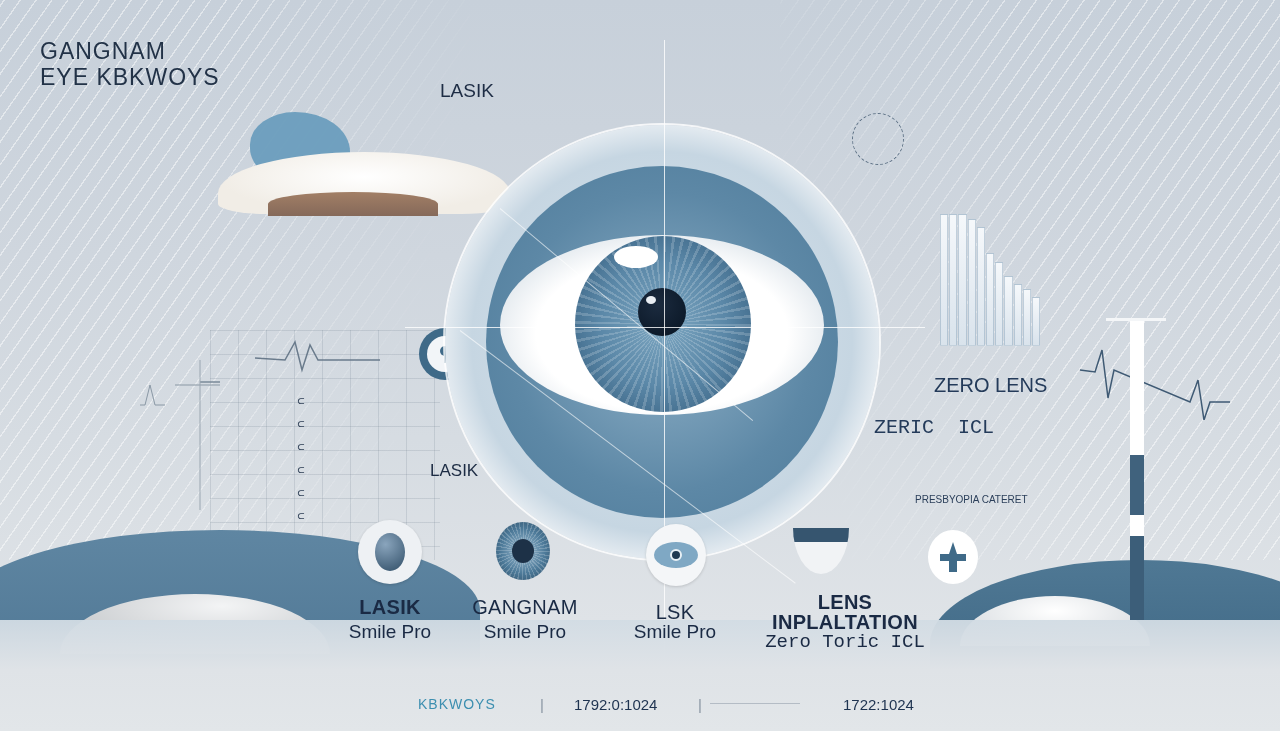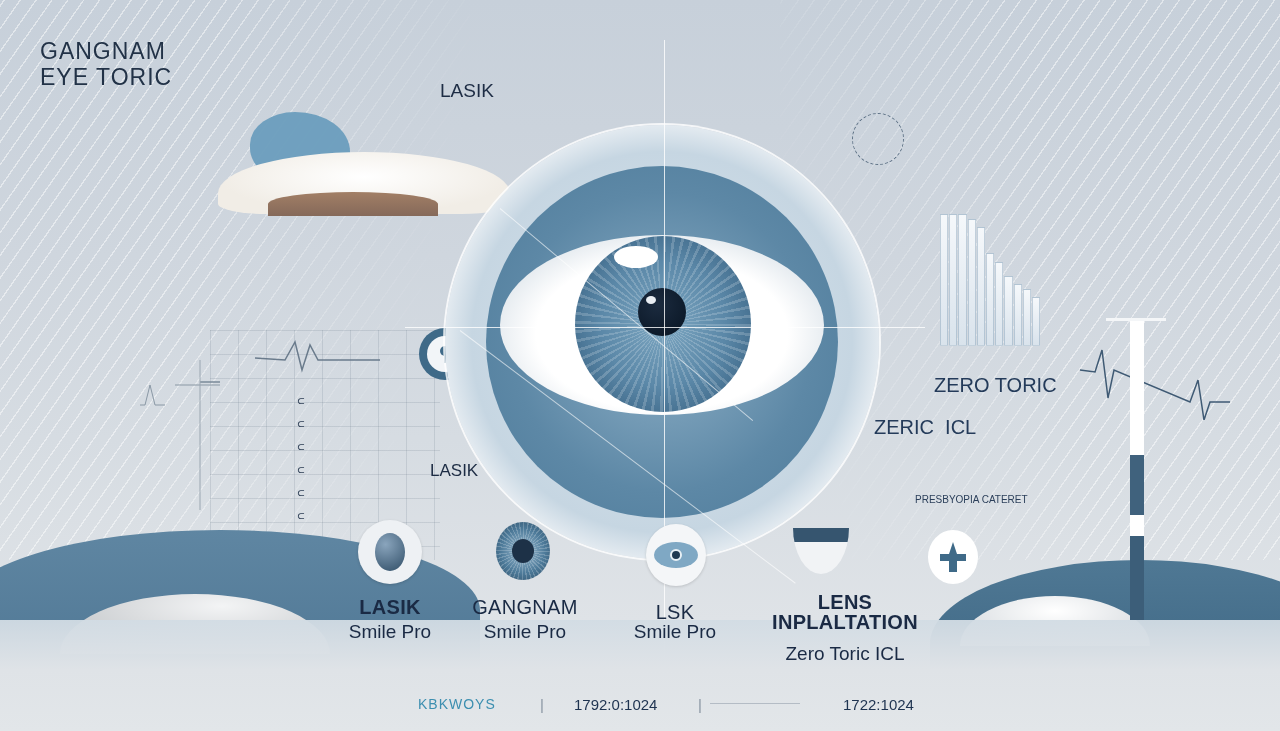--- a/index.html
+++ b/index.html
@@ -70,21 +70,21 @@
 </style>
 </head>
 <body>
 
 <div class="stage">
   <div class="hatch-left"></div>
   <div class="hatch-right"></div>
 
   <div class="abs brand-left">
     <div>GANGNAM</div>
-    <div>EYE TORIC</div>
+    <div>EYE KBKWOYS</div>
   </div>
   <div class="abs lbl lbl-mid" style="left:440px; top:80px;">LASIK</div>
 
   <div class="abs cloud-blue"></div>
   <div class="abs cloud-white"></div>
   <div class="abs cloud-earth"></div>
 
   <div class="abs grid-paper"></div>
   <svg class="abs" style="left:140px; top:330px;" width="300" height="230">
     <polyline points="115,28 145,30 155,12 162,40 170,15 178,30 240,30" fill="none" stroke="#6a7b8c" stroke-width="1.5"></polyline>
@@ -127,22 +127,22 @@
     <div class="bar" style="height:96%"></div>
     <div class="bar" style="height:90%"></div>
     <div class="bar" style="height:70%"></div>
     <div class="bar" style="height:63%"></div>
     <div class="bar" style="height:52%"></div>
     <div class="bar" style="height:46%"></div>
     <div class="bar" style="height:42%"></div>
     <div class="bar" style="height:36%"></div>
   </div>
 
-  <div class="abs lbl" style="left:934px; top:374px; font-size:20px; color:#243b5a;">ZERO TORIC</div>
-  <div class="abs lbl" style="left:874px; top:416px; font-size:20px; color:#243b5a; white-space:pre;">ZERIC  ICL</div>
+  <div class="abs lbl" style="left:934px; top:374px; font-size:20px; color:#243b5a;">ZERO LENS</div>
+  <div class="abs lbl" style="left:874px; top:416px; font-size:20px; color:#243b5a; white-space:pre;font-family:Liberation Mono, monospace;">ZERIC  ICL</div>
   <div class="abs lbl" style="left:915px; top:494px; font-size:10px; color:#2b3f5a;">PRESBYOPIA CATERET</div>
 
   <svg class="abs ecg">
     <polyline points="0,30 15,32 22,10 28,58 34,30 110,62 118,40 124,80 130,62 150,62" fill="none" stroke="#3f5a74" stroke-width="1.5"></polyline>
   </svg>
 
   <div class="abs hill-left"></div>
   <div class="abs hill-left-snow"></div>
   <div class="abs hill-right"></div>
   <div class="abs hill-right-snow"></div>
@@ -179,21 +179,21 @@
     <div class="proc-title" style="font-weight:normal;">GANGNAM</div>
     <div class="proc-sub">Smile Pro</div>
   </div>
   <div class="proc-item" style="left:610px; top:602px; width:130px;">
     <div class="proc-title" style="font-weight:normal;">LSK</div>
     <div class="proc-sub" style="margin-top:0;">Smile Pro</div>
   </div>
   <div class="proc-item" style="left:755px; top:592px; width:180px;">
     <div class="proc-title" style="font-weight:bold;">LENS</div>
     <div class="proc-title" style="font-weight:bold;">INPLALTATION</div>
-    <div class="proc-sub" style="margin-top:12px;">Zero Toric ICL</div>
+    <div class="proc-sub" style="margin-top:0;font-family:Liberation Mono, monospace;">Zero Toric ICL</div>
   </div>
 
   <div class="abs footer">
     <span style="left:418px; color:#3d8fb0; letter-spacing:1px; font-size:14px;">KBKWOYS</span>
     <span style="left:540px; color:#8a96a3;">|</span>
     <span style="left:574px; color:#1e3350;">1792:0:1024</span>
     <span style="left:698px; color:#8a96a3;">|</span>
     <span style="left:710px; top:15px; width:90px; height:1px; background:#b4bcc5;"></span>
     <span style="left:843px; color:#1e3350;">1722:1024</span>
   </div>

